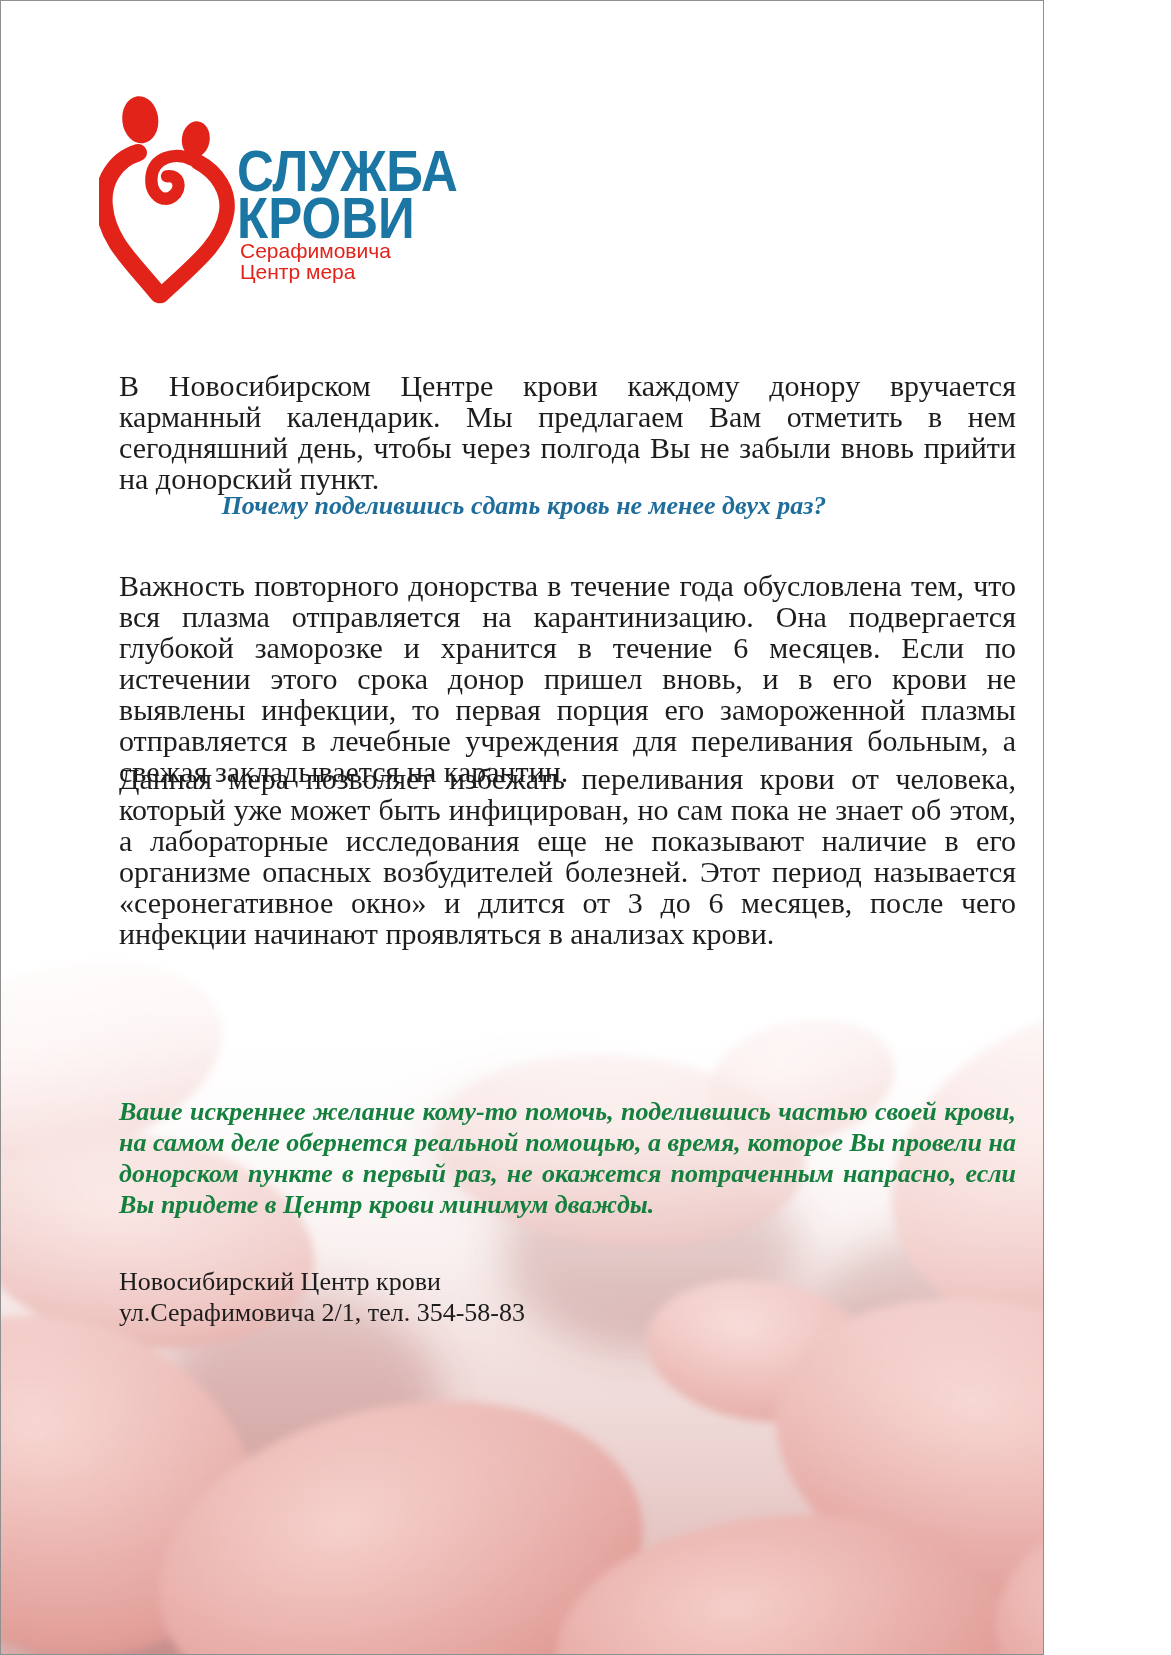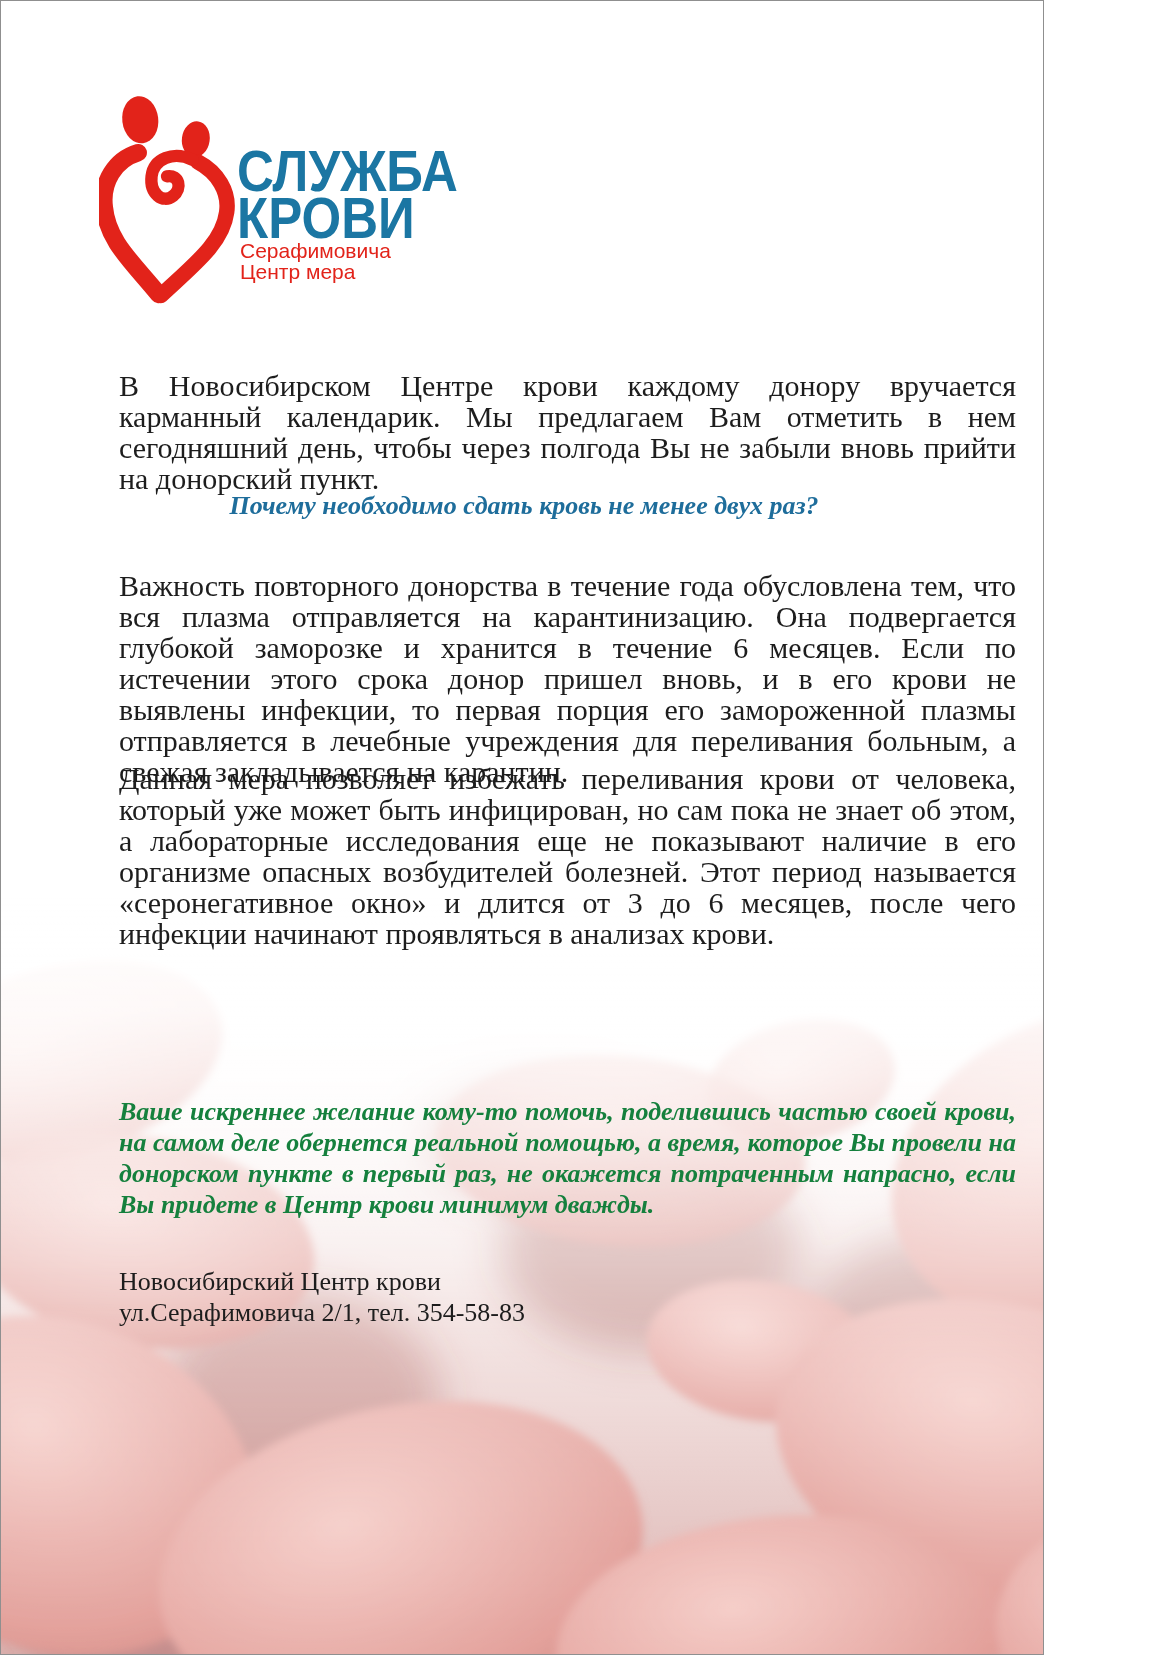--- a/index.html
+++ b/index.html
@@ -154,21 +154,21 @@
   </svg>
 
   <div class="logo-title"><span>СЛУЖБА</span>
 <span>КРОВИ</span></div>
 
   <div class="logo-subtitle"><span>Серафимовича</span>
 <span>Центр мера</span></div>
 
   <p class="txt p-intro">В Новосибирском Центре крови каждому донору вручается карманный календарик. Мы предлагаем Вам отметить в нем сегодняшний день, чтобы через полгода Вы не забыли вновь прийти на донорский пункт.</p>
 
-  <p class="txt heading">Почему необходимо сдать кровь не менее двух раз?</p>
+  <p class="txt heading">Почему поделившись сдать кровь не менее двух раз?</p>
 
   <p class="txt p-body1">Важность повторного донорства в течение года обусловлена тем, что вся плазма отправляется на карантинизацию. Она подвергается глубокой заморозке и хранится в течение 6 месяцев. Если по истечении этого срока донор пришел вновь, и в его крови не выявлены инфекции, то первая порция его замороженной плазмы отправляется в лечебные учреждения для переливания больным, а свежая закладывается на карантин.</p>
 
   <p class="txt p-body2">Данная мера позволяет избежать переливания крови от человека, который уже может быть инфицирован, но сам пока не знает об этом, а лабораторные исследования еще не показывают наличие в его организме опасных возбудителей болезней. Этот период называется «серонегативное окно» и длится от 3 до 6 месяцев, после чего инфекции начинают проявляться в анализах крови.</p>
 
 
   <p class="txt emphasis">Ваше искреннее желание кому-то помочь, поделившись частью своей крови, на самом деле обернется реальной помощью, а время, которое Вы провели на донорском пункте в первый раз, не окажется потраченным напрасно, если Вы придете в Центр крови минимум дважды.</p>
 
   <div class="contact">
     <div>Новосибирский Центр крови</div>

